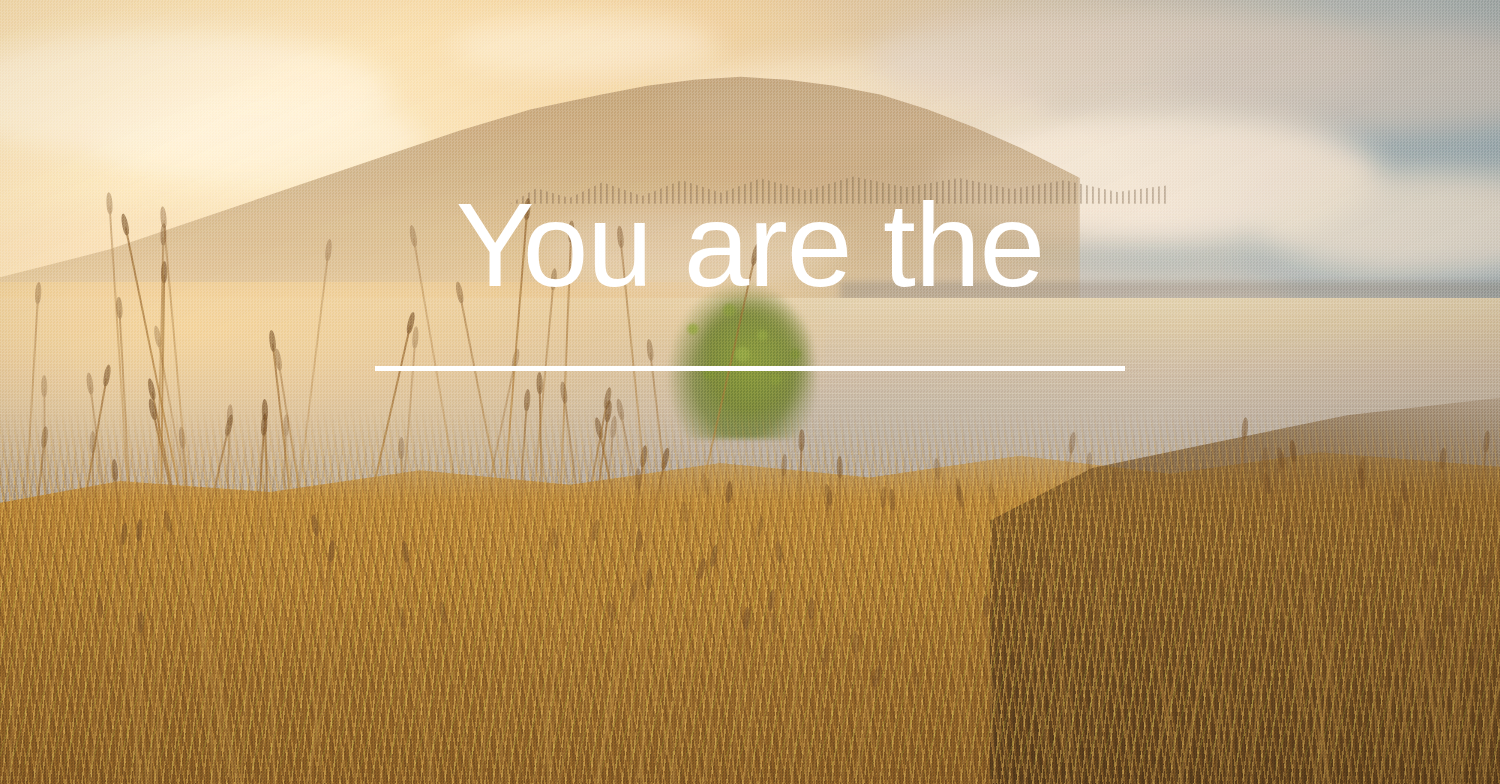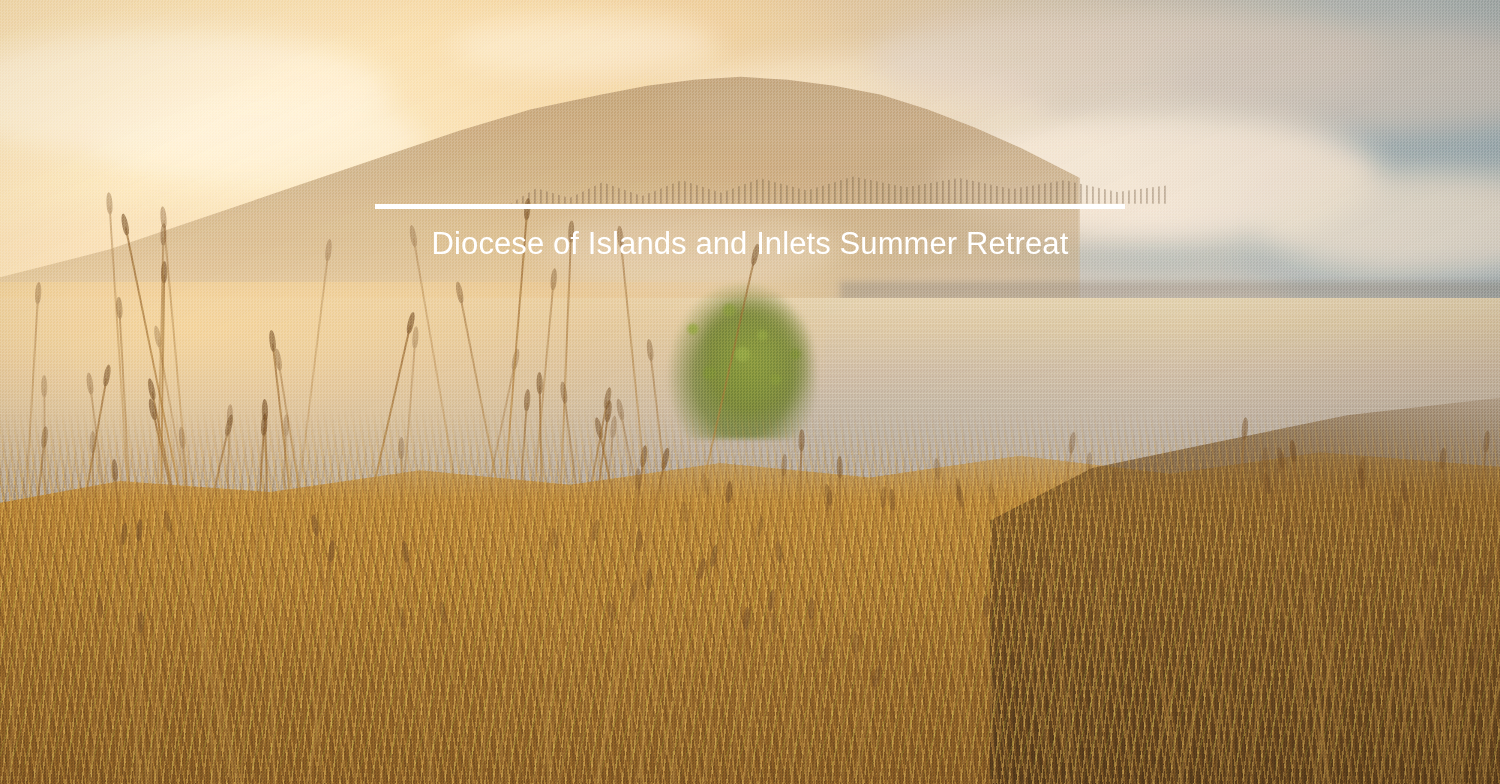--- a/index.html
+++ b/index.html
@@ -493,17 +493,17 @@
         <div class="stalk" style="left:973.4px;height:292.2px;transform:rotate(-3.1deg);opacity:0.46;"></div>
         <div class="stalk" style="left:506.0px;height:503.6px;transform:rotate(5.3deg);opacity:0.51;"></div>
       </div>
 
     <div class="warm-grade"></div>
     <div class="vignette"></div>
     <div class="grain"></div>
   </div>
 
   <div class="overlay">
+    <div class="title-line title-line-1">You are the</div>
     <div class="divider"></div>
-    <div class="subtitle">Diocese of Islands and Inlets Summer Retreat</div>
   </div>
 
 </div>
 
 </body></html>

